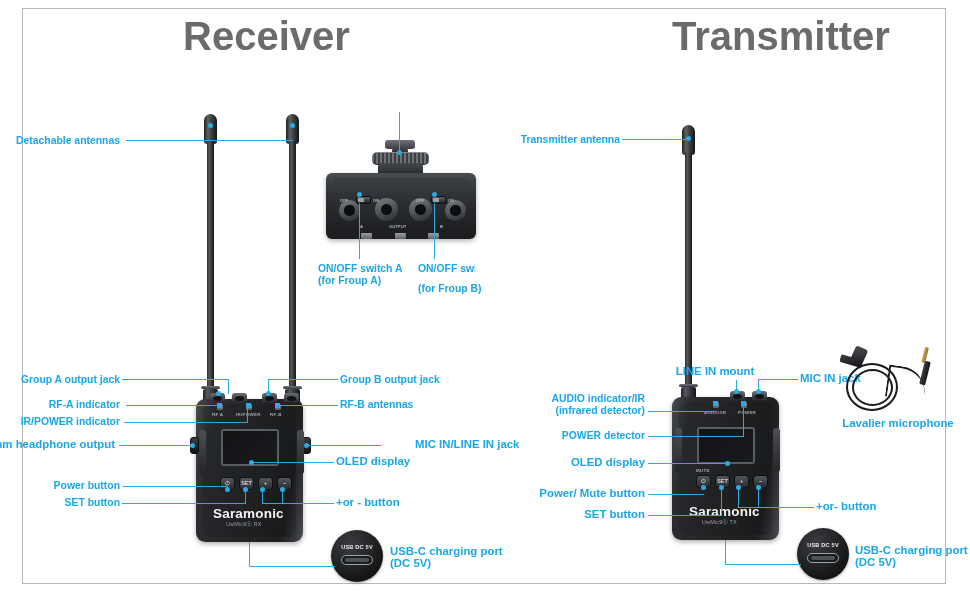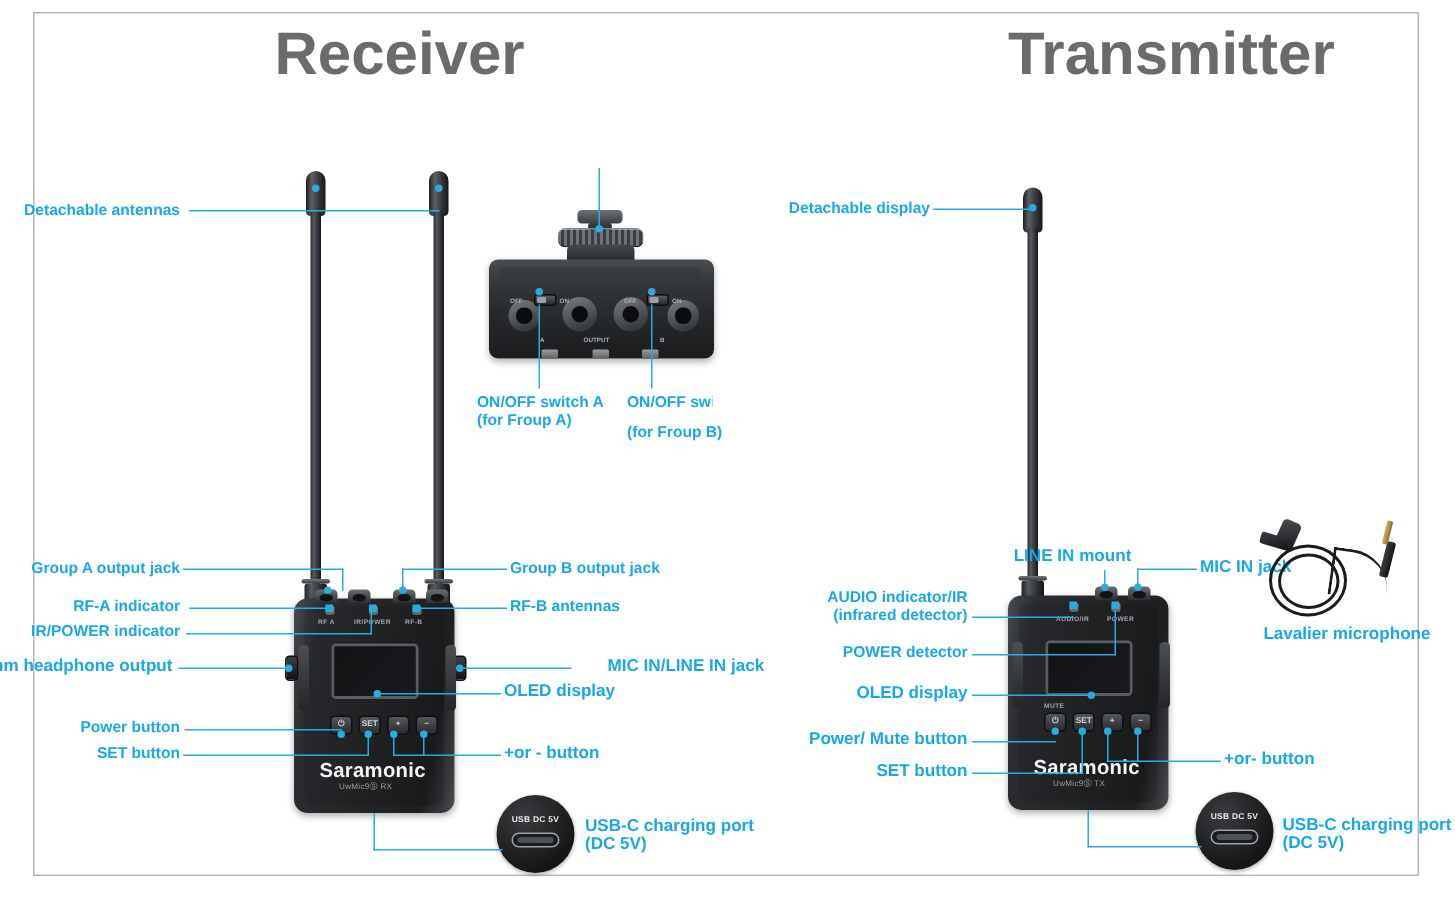--- a/index.html
+++ b/index.html
@@ -201,21 +201,21 @@
 
   <div class="lbl l" style="left:340px;top:374px;">Group B output jack</div>
   <div class="ln lh" style="left:268px;top:379px;width:70px;"></div>
   <div class="ln lv" style="left:268px;top:379px;height:15px;"></div>
   <div class="dot" style="left:266px;top:391px;"></div>
 
   <div class="lbl l" style="left:340px;top:399px;">RF-B antennas</div>
   <div class="ln lh" style="left:280px;top:405px;width:58px;"></div>
   <div class="dotsq" style="left:275px;top:403px;"></div>
 
-  <div class="lbl l big" style="left:383px;top:439px;padding-left:22px;">MIC IN/LINE IN jack</div>
+  <div class="lbl l big" style="left:393px;top:439px;padding-left:22px;">MIC IN/LINE IN jack</div>
   <div class="ln lh" style="left:308px;top:445px;width:73px;"></div>
   <div class="dot" style="left:304px;top:443px;"></div>
 
   <div class="lbl l big" style="left:336px;top:456px;">OLED display</div>
   <div class="ln lh" style="left:252px;top:462px;width:82px;"></div>
   <div class="dot" style="left:249px;top:460px;"></div>
 
   <div class="lbl l big" style="left:336px;top:497px;">+or - button</div>
   <div class="ln lh" style="left:262px;top:503px;width:72px;"></div>
   <div class="ln lv" style="left:262px;top:490px;height:14px;"></div>
@@ -271,21 +271,21 @@
   <div class="lbl l" style="left:418px;top:263px;width:57px;overflow:hidden;">ON/OFF switch B</div>
   <div class="lbl l" style="left:418px;top:283px;">(for Froup B)</div>
   <div class="ln lv" style="left:434px;top:203px;height:56px;"></div>
   <div class="dot" style="left:432px;top:192px;"></div>
 
   <div class="antcap" style="left:682px;top:125px;"></div>
   <div class="ant" style="left:685px;top:151px;height:237px;"></div>
   <div class="antring" style="left:679px;top:384px;"></div>
   <div class="antbase" style="left:681px;top:387px;height:14px;"></div>
 
-  <div class="lbl r" style="left:450px;top:134px;width:170px;">Detachable display</div>
+  <div class="lbl r" style="left:450px;top:134px;width:170px;">Transmitter antenna</div>
   <div class="ln lh" style="left:622px;top:139px;width:66px;"></div>
   <div class="dot" style="left:686px;top:136px;"></div>
 
   <div class="body" style="left:672px;top:397px;width:107px;height:143px;"></div>
   <div class="bodyinner" style="left:679px;top:402px;width:93px;height:133px;"></div>
 
   <div class="topjack" style="left:730px;top:391px;"></div>
   <div class="topjack" style="left:752px;top:391px;"></div>
 
   <div class="ind" style="left:713px;top:402px;"></div>

